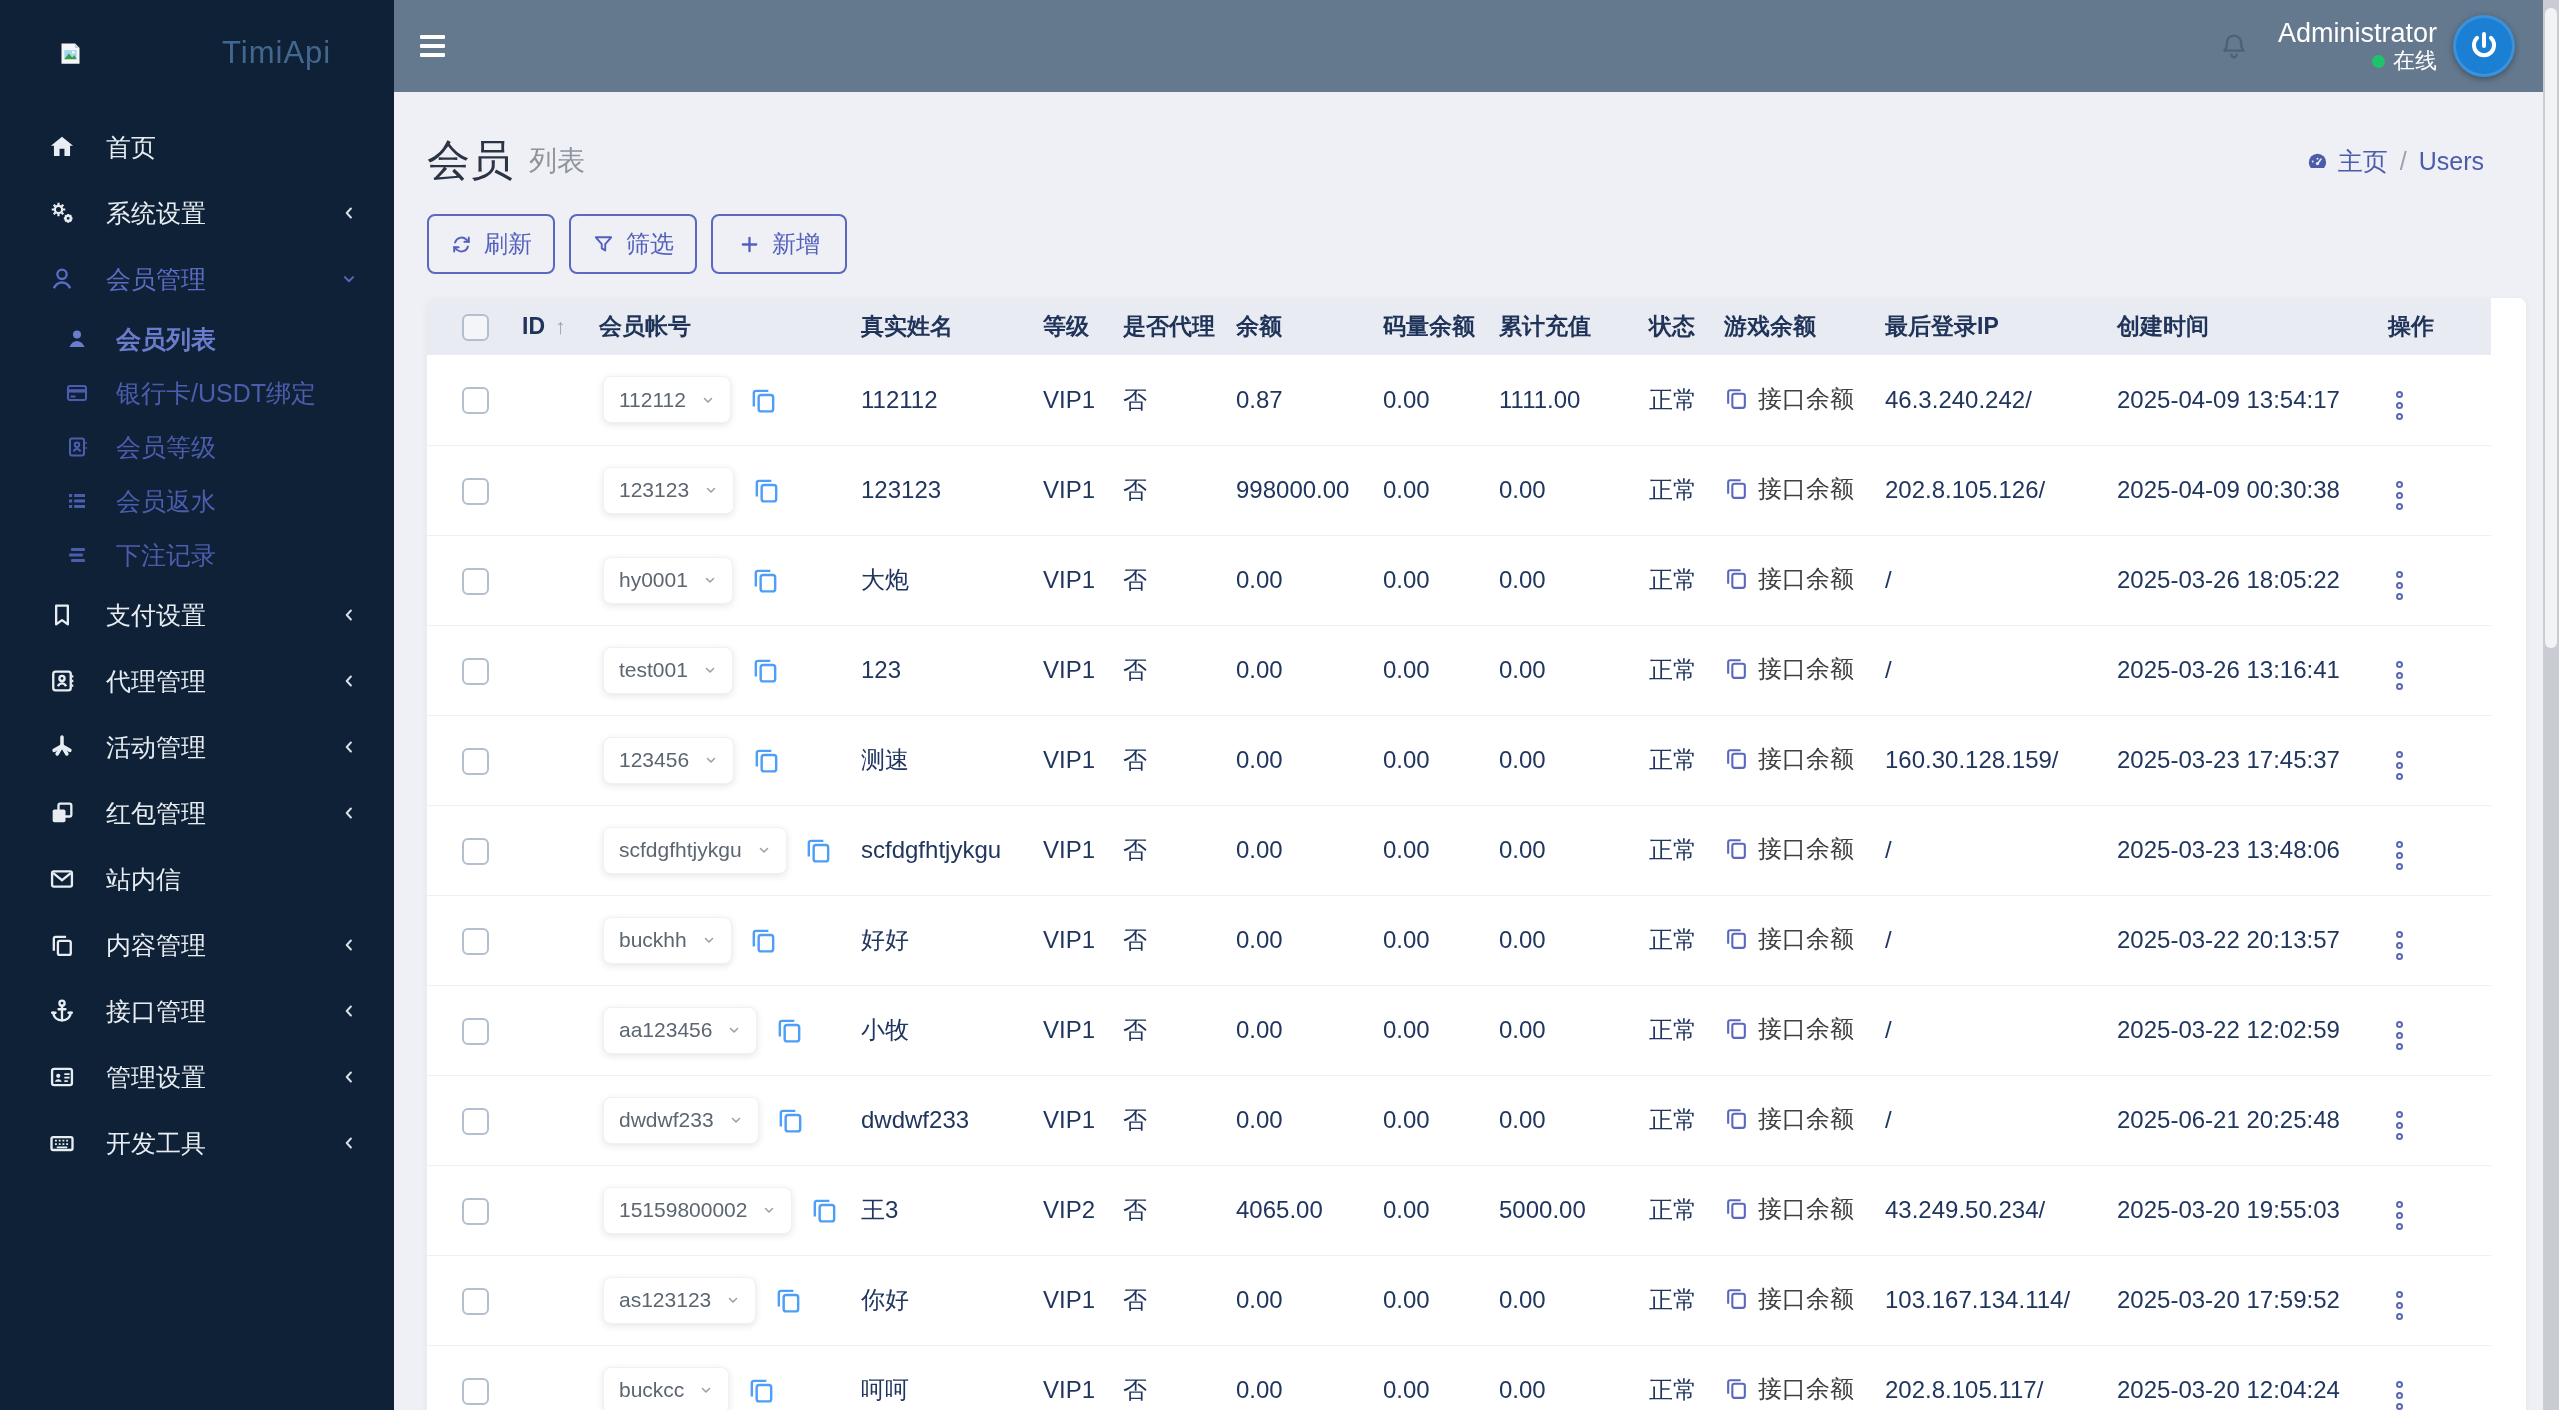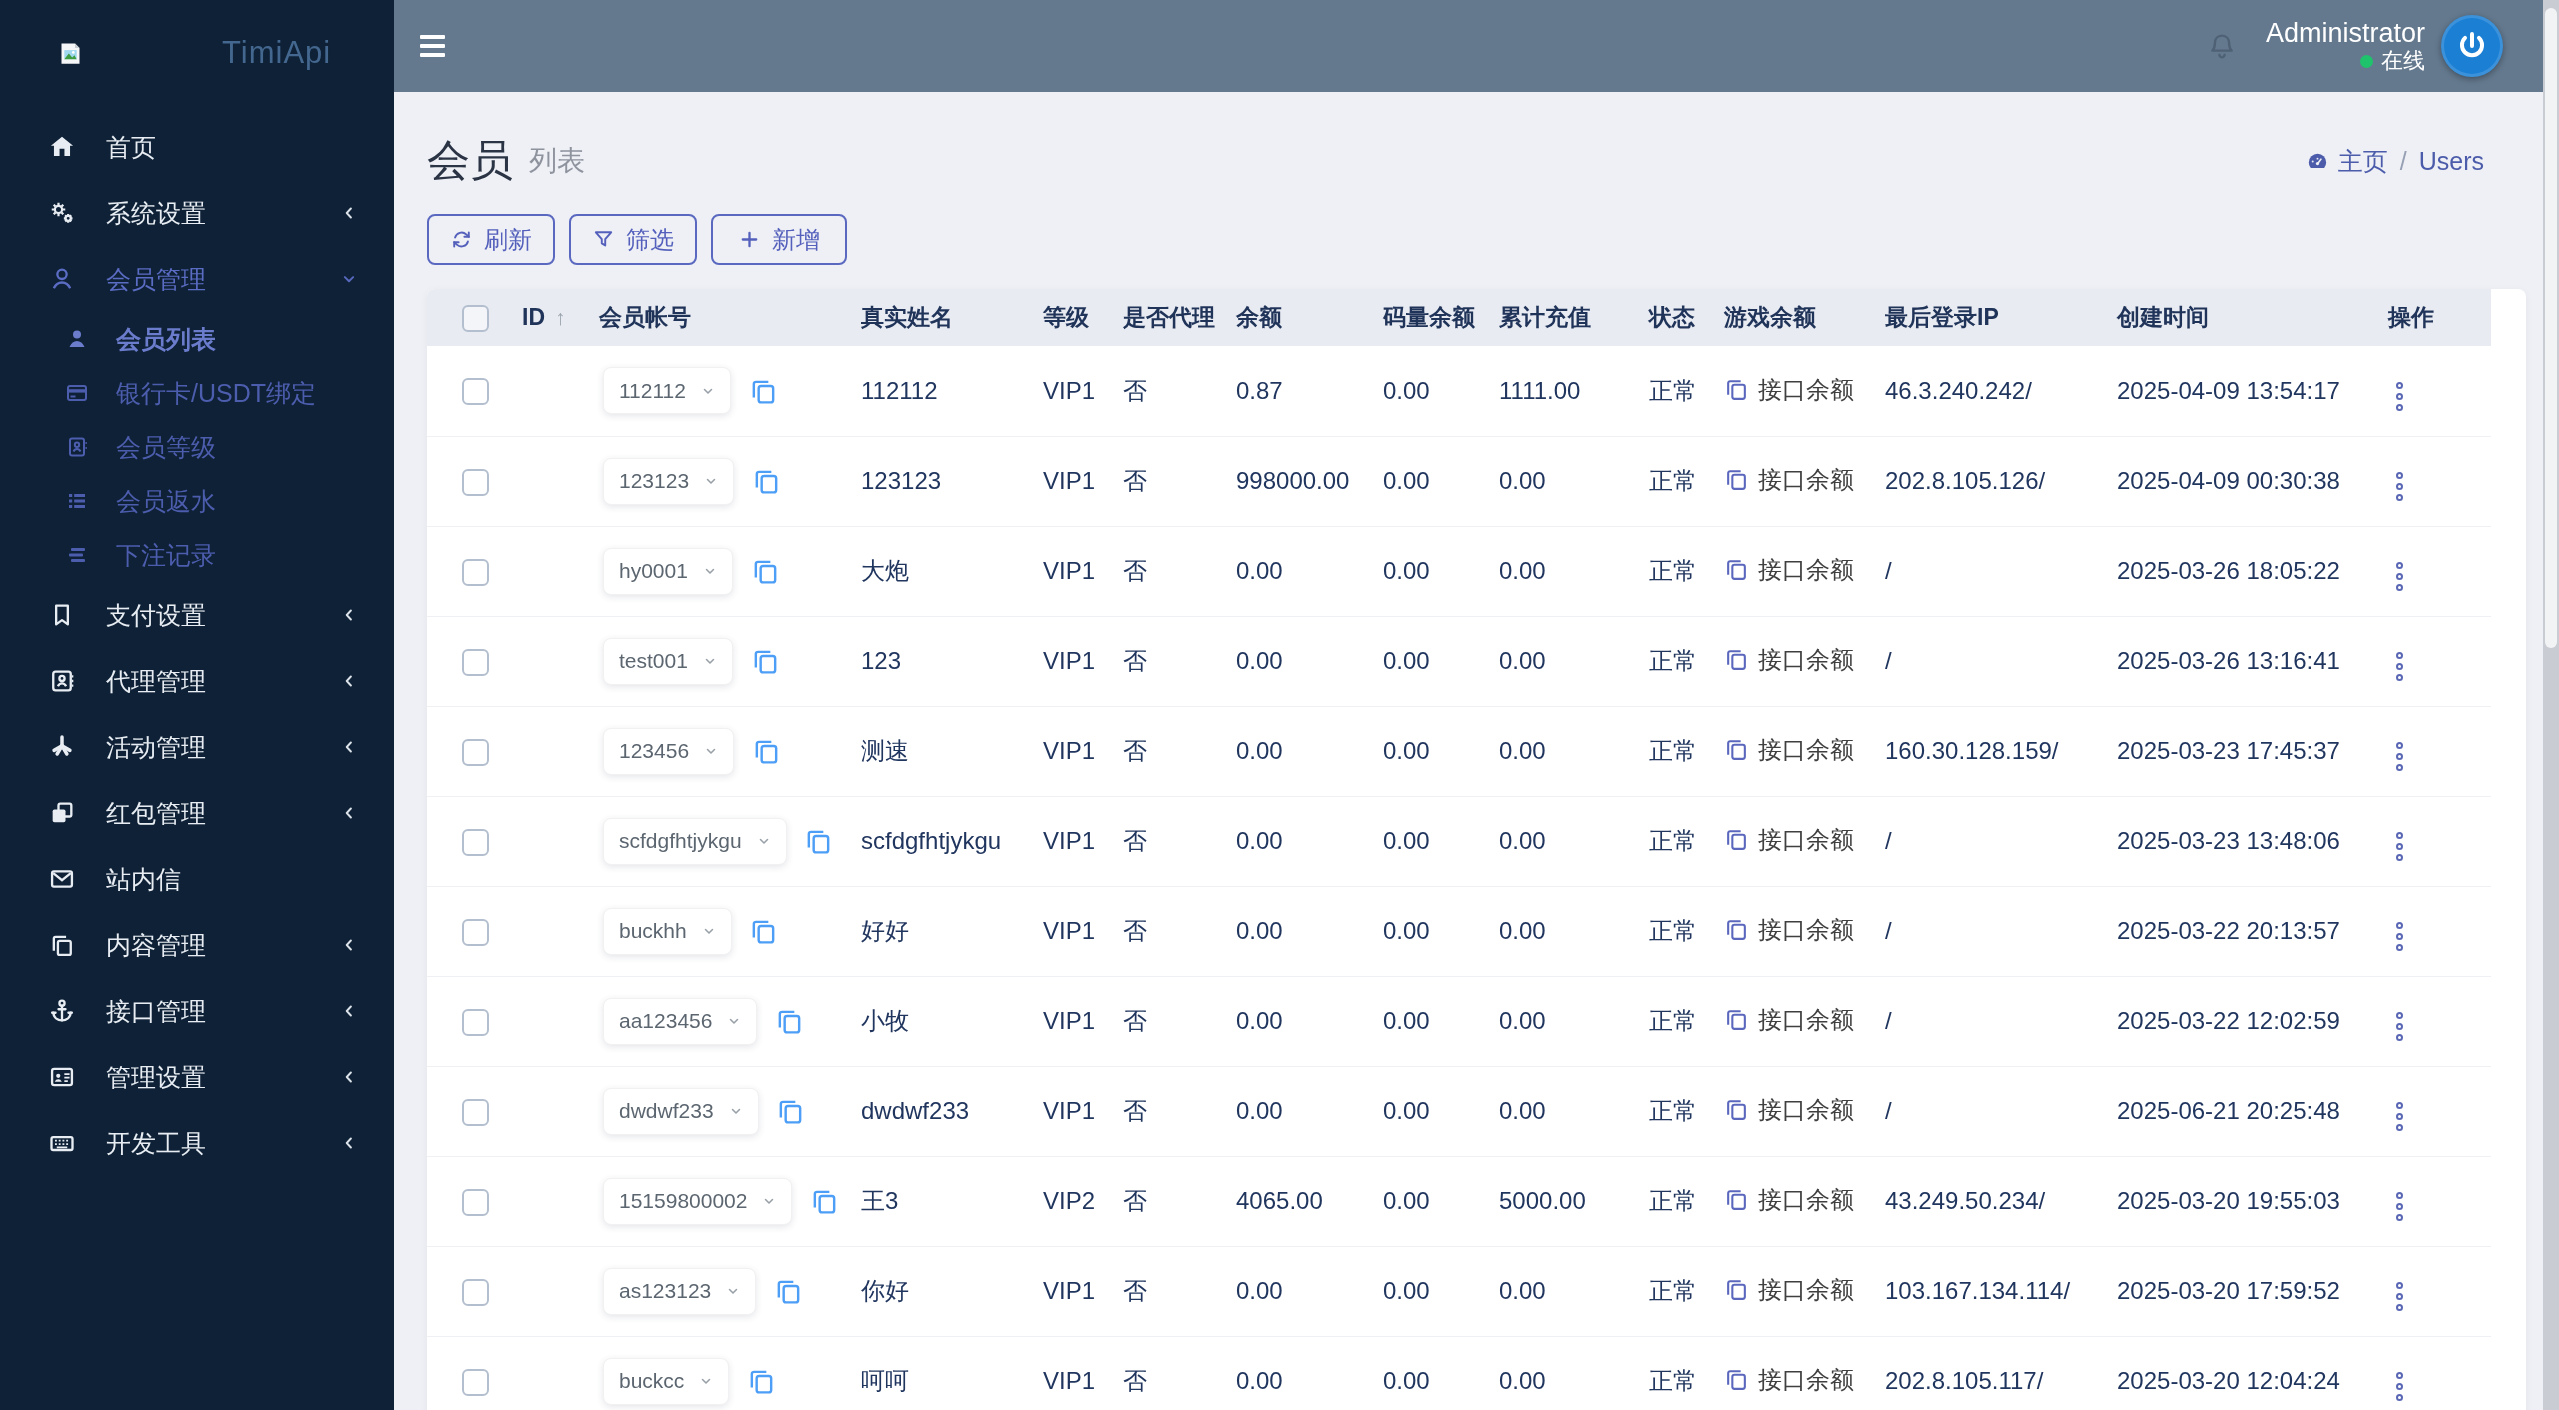--- a/index.html
+++ b/index.html
@@ -21,21 +21,21 @@
   .side-item.hl, .side-item.hl .side-icon, .side-item.hl .side-chevron { color:#5b6cc4; }
   .side-sub { display:flex; align-items:center; height:54px; padding-left:64px; color:#4d5dae; font-size:25px; cursor:pointer; }
   .side-sub .side-icon { width:26px; height:26px; margin-right:26px; display:inline-flex; align-items:center; justify-content:center; }
   .side-sub .side-icon svg { width:24px; height:24px; }
   .side-sub.active { color:#6b7ccd; font-weight:bold; }
 
   
   .topbar { position:absolute; left:394px; top:0; right:0; height:92px; background:#64798e; display:flex; align-items:center; z-index:2; }
   .hamburger { margin-left:26px; display:inline-flex; flex-direction:column; gap:5px; cursor:pointer; }
   .hamburger i { width:25px; height:4px; background:#fff; border-radius:1px; }
-  .top-right { margin-left:auto; display:flex; align-items:center; padding-right:56px; }
+  .top-right { margin-left:auto; display:flex; align-items:center; padding-right:44px; }
   .bell { width:32px; height:32px; color:#4e6175; display:inline-flex; margin-right:28px; cursor:pointer; }
   .bell svg { width:32px; height:32px; }
   .admin { text-align:right; color:#fff; margin-right:16px; }
   .admin-name { font-size:27px; line-height:30px; }
   .admin-status { font-size:22px; line-height:26px; display:flex; align-items:center; justify-content:flex-end; gap:8px; }
   .dot { width:13px; height:13px; border-radius:50%; background:#1fc36b; display:inline-block; }
   .avatar { width:62px; height:62px; border-radius:50%; background:#1b7fd4; box-shadow:0 2px 6px rgba(0,0,0,.35), inset 0 0 0 3px rgba(255,255,255,.15); display:inline-flex; align-items:center; justify-content:center; cursor:pointer; }
   .avatar svg { width:34px; height:34px; }
 
   
@@ -43,21 +43,21 @@
   .page-head { margin-top:40px; display:flex; align-items:center; }
   .t1 { font-size:43px; font-weight:500; color:#2b3445; }
   .t2 { font-size:28px; color:#8e939e; margin-left:16px; }
   .breadcrumb { margin-left:auto; display:flex; align-items:center; font-size:25px; color:#4c5cab; margin-right:42px; }
   .breadcrumb .bc-icon { width:23px; height:23px; display:inline-flex; margin-right:9px; color:#4c5cab; }
   .breadcrumb .bc-icon svg { width:23px; height:23px; }
   .bc-sep { color:#97a0b4; margin:0 12px; }
   .bc-link { cursor:pointer; }
 
   .toolbar { margin-top:24px; display:flex; align-items:center; }
-  .btn { display:inline-flex; align-items:center; gap:11px; height:51px; padding:0 21px; border:2px solid #5a68c0; border-radius:8px; color:#5460bc; font-size:24px; background:transparent; cursor:pointer; font-family:inherit; }
+  .btn { display:inline-flex; align-items:center; gap:11px; height:60px; padding:0 21px; border:2px solid #5a68c0; border-radius:8px; color:#5460bc; font-size:24px; background:transparent; cursor:pointer; font-family:inherit; }
   .btn svg { width:23px; height:23px; }
   .btn + .btn { margin-left:14px; }
   .btn-add { margin-left:auto; margin-right:22px; padding:0 25px; }
 
   
   .card { margin-top:24px; background:#fff; border-radius:8px; box-shadow:0 2px 8px rgba(30,40,70,.05); overflow:hidden; height:1140px; }
   table { border-collapse:collapse; table-layout:fixed; width:2064px; }
   thead tr { background:#e9ebf2; height:57px; }
   th { text-align:left; font-size:23px; font-weight:bold; color:#20345a; padding-left:6px; white-space:nowrap; }
   tbody tr { height:90px; border-bottom:1px solid #eef0f4; }

